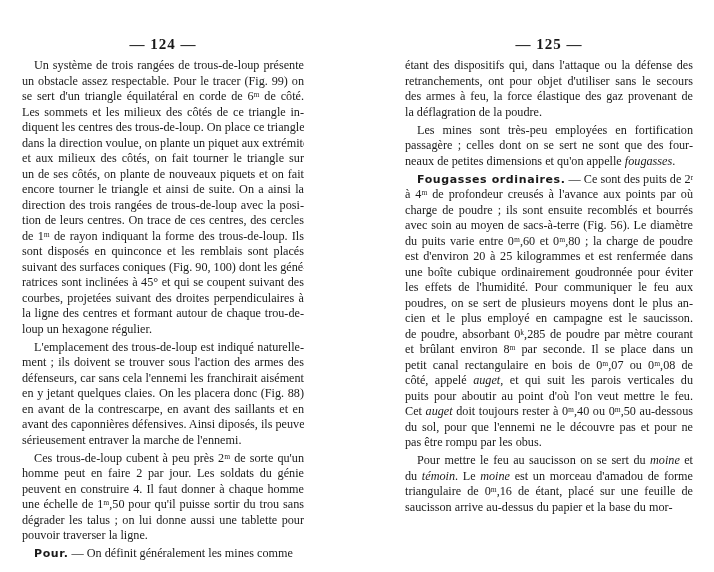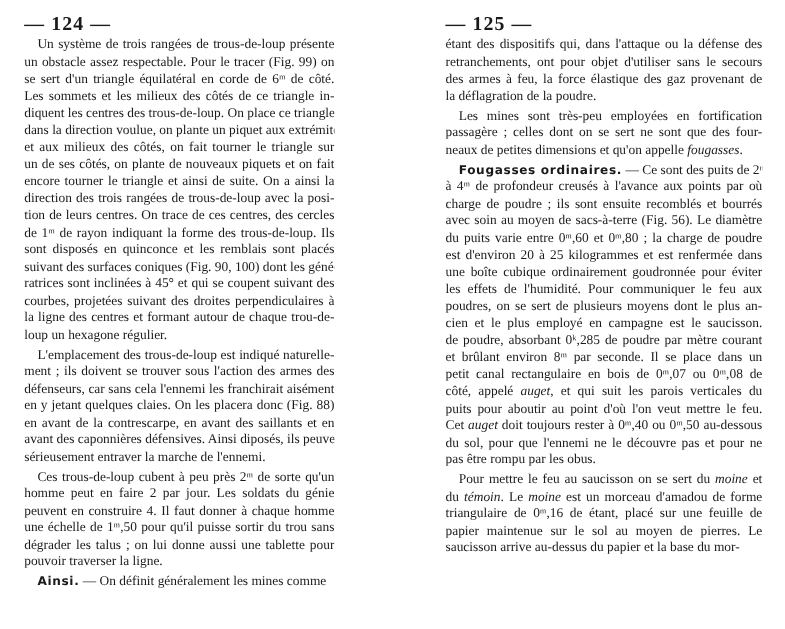--- a/index.html
+++ b/index.html
@@ -1,21 +1,21 @@
 <!DOCTYPE html>
 <html><head>
 <meta charset="utf-8">
 <style>
   html, body { margin: 0; padding: 0; background: #ffffff; }
   body { width: 714px; height: 572px; position: relative; overflow: hidden;
          font-family: "Liberation Serif", "DejaVu Serif", serif; color: #1a1a1a; }
   .page { position: absolute; top: 0; }
   .page.left { left: 22px; width: 282px; }
   .page.right { left: 405px; width: 288px; }
-  .folio { text-align: left; font-size: 18px; font-weight: bold; height: 20px; margin-top: 11px; margin-bottom: 2px; letter-spacing: 1px; }
+  .folio { text-align: center; font-size: 15px; font-weight: bold; height: 20px; margin-top: 36px; margin-bottom: 2px; letter-spacing: 1px; }
   .page.left .folio { margin-left: 0; }
   .line { white-space: nowrap; font-size: 12.2px; line-height: 15.5px; height: 15.5px; text-align: justify; text-align-last: justify; overflow: hidden; }
   .line.last { text-align-last: left; }
   .line.indent { padding-left: 12px; }
   .gap { height: 2.5px; }
   .heading { font-weight: bold; font-size: 11px; letter-spacing: 0.6px; font-family: "DejaVu Sans", sans-serif; }
   i { font-style: italic; }
 </style>
 </head>
 <body>
@@ -57,21 +57,21 @@
       <div>
         <div class="line indent">Ces trous-de-loup cubent à peu près 2ᵐ de sorte qu'un</div>
         <div class="line">homme peut en faire 2 par jour. Les soldats du génie</div>
         <div class="line">peuvent en construire 4. Il faut donner à chaque homme</div>
         <div class="line">une échelle de 1ᵐ,50 pour qu'il puisse sortir du trou sans</div>
         <div class="line">dégrader les talus ; on lui donne aussi une tablette pour</div>
         <div class="line last">pouvoir traverser la ligne.</div>
       </div>
       <div class="gap"></div>
       <div>
-        <div class="line indent last"><span class="heading">Ainsi.</span><span> — On définit généralement les mines comme</span></div>
+        <div class="line indent last"><span class="heading">Pour.</span><span> — On définit généralement les mines comme</span></div>
       </div>
     </div>
 </div>
 
 <div class="page right">
   <div class="folio">— 125 —</div>
   <div>
       <div>
         <div class="line">étant des dispositifs qui, dans l'attaque ou la défense des</div>
         <div class="line">retranchements, ont pour objet d'utiliser sans le secours</div>
@@ -103,17 +103,16 @@
         <div class="line">puits pour aboutir au point d'où l'on veut mettre le feu.</div>
         <div class="line">Cet <i>auget</i> doit toujours rester à 0ᵐ,40 ou 0ᵐ,50 au-dessous</div>
         <div class="line">du sol, pour que l'ennemi ne le découvre pas et pour ne</div>
         <div class="line last">pas être rompu par les obus.</div>
       </div>
       <div class="gap"></div>
       <div>
         <div class="line indent">Pour mettre le feu au saucisson on se sert du <i>moine</i> et</div>
         <div class="line">du <i>témoin</i>. Le <i>moine</i> est un morceau d'amadou de forme</div>
         <div class="line">triangulaire de 0ᵐ,16 de étant, placé sur une feuille de</div>
-        <div class="line">papier maintenue sur le sol au moyen de pierres. Le</div>
         <div class="line last">saucisson arrive au-dessus du papier et la base du mor-</div>
       </div>
     </div>
 </div>
 
 </body></html>

